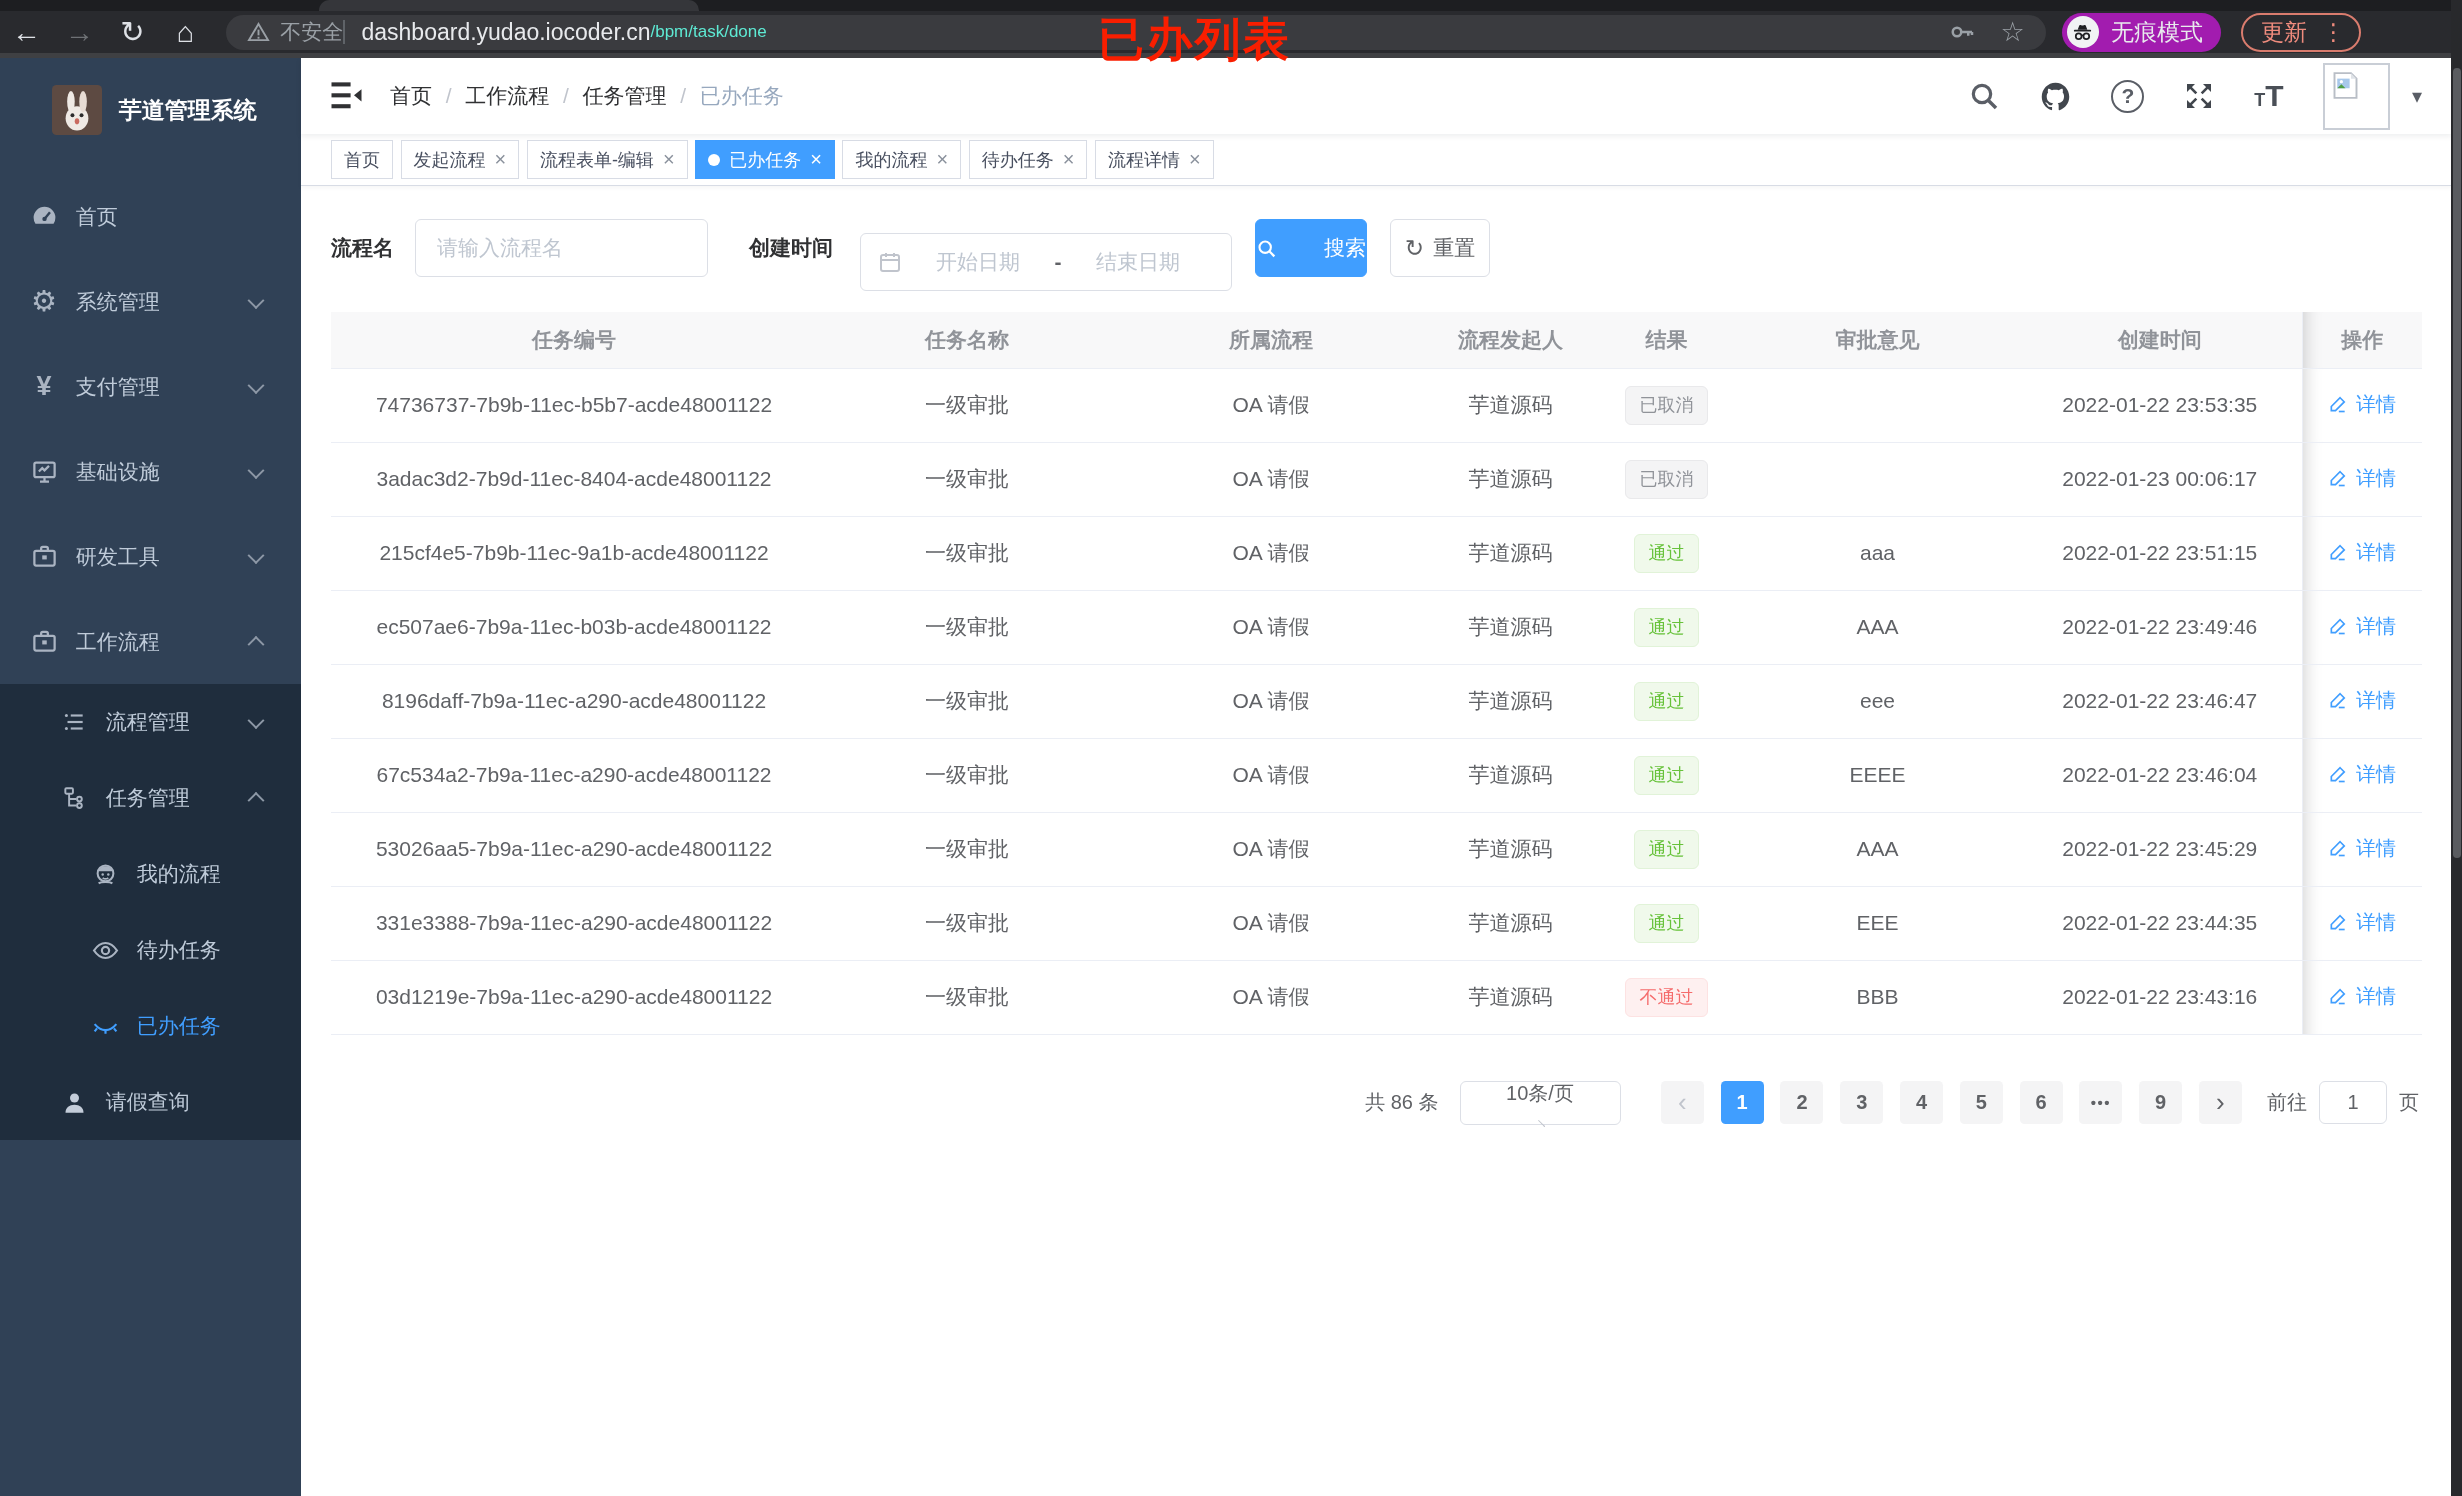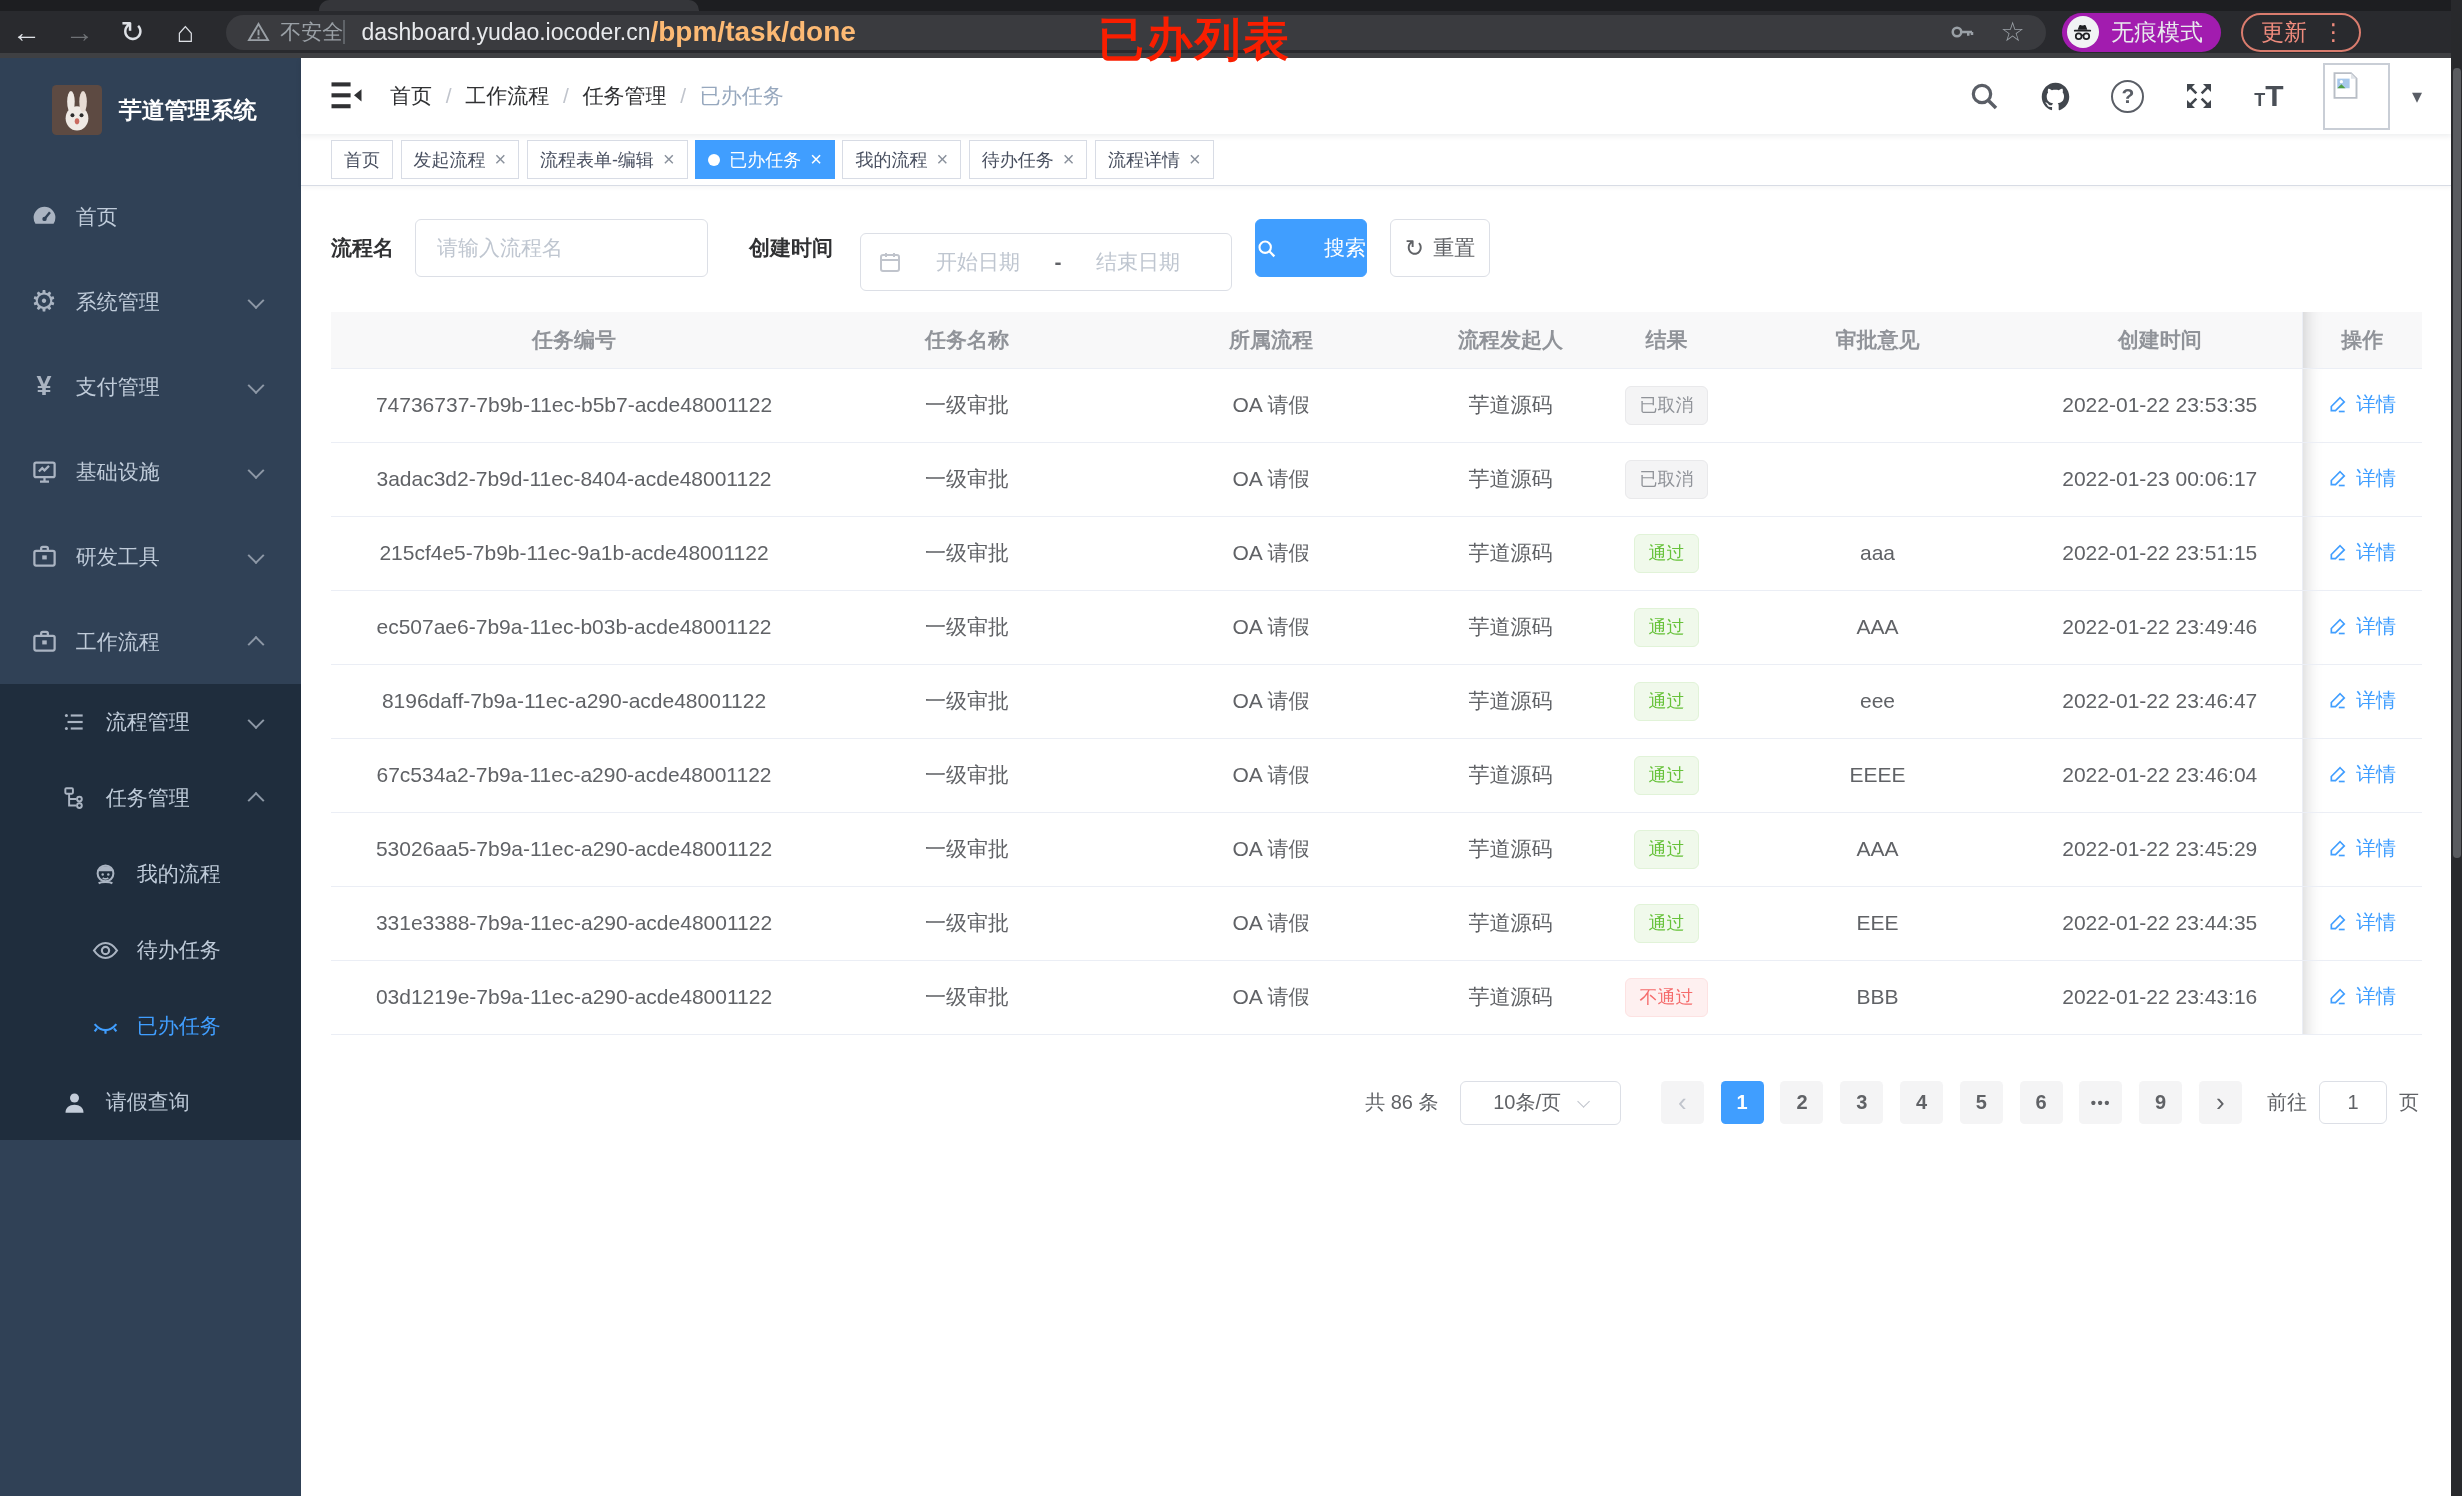--- a/index.html
+++ b/index.html
@@ -13,21 +13,21 @@
   .btab { position:absolute; top:0; left:319px; width:380px; height:10.6px; background:#35363a; border-radius:10.6px 10.6px 0 0; }
   .toolbar { position:absolute; top:10.6px; left:0; width:100%; height:43px; display:flex; align-items:center; }
   .navbtn { width:53px; text-align:center; font-size:29px; color:#dee1e6; }
   .navbtn.dis { color:#6e7175; }
   .omnibox { margin-left:13.7px; height:35px; width:1820px; background:#3a3b3f; border-radius:17.5px;
     display:flex; align-items:center; padding:0 21px; }
   .warn-tri { width:23px; height:20px; margin-right:10.6px; }
   .sec-label { color:#9aa0a6; font-size:21px; }
   .omni-sep { width:1.5px; height:24px; background:#5f6368; margin-right:16.7px; }
   .url-host { color:#e8eaed; font-size:23px; }
-  .url-path { color:#fdba74; font-size:28px;font-weight:bold; }
+  .url-path { color:#5eead4; font-size:17px; }
   .omni-right { margin-left:auto; display:flex; align-items:center; gap:23px; }
   .star { color:#9aa0a6; font-size:27px; }
   .incog { margin-left:16.7px; height:39px; background:#a21caf; border-radius:20px; display:flex; align-items:center; padding:0 18px 0 4.6px; }
   .incog-circ { width:32px; height:32px; border-radius:50%; background:#f1f3f4; display:flex; align-items:center; justify-content:center; margin-right:12px; }
   .incog-label { color:#e8eaed; font-size:23px; }
   .update-pill { margin-left:20px; height:39px; border:2.3px solid #d97c6e; border-radius:20px;
     display:flex; align-items:center; padding:0 13.7px 0 18px; gap:15px; }
   .update-label { color:#ef8b7d; font-size:23px; }
   .vdots { color:#ef8b7d; font-size:23px; letter-spacing:0; line-height:10.6px; }
   .chrome-bottom { position:absolute; top:53px; left:0; width:100%; height:4.6px; background:#3f4043; }
@@ -113,21 +113,21 @@
   .badge { display:inline-block; height:39px; line-height:36px; padding:0 13.7px; border-radius:6px; font-size:18px; border:1.5px solid transparent; }
   .badge-success { background:#f0f9eb; border-color:#e1f3d8; color:#67c23a; }
   .badge-danger  { background:#fef0f0; border-color:#fde2e2; color:#f56c6c; }
   .badge-info    { background:#f4f4f5; border-color:#e9e9eb; color:#909399; }
   .act-link { color:#409eff; font-size:20px; display:inline-flex; align-items:center; gap:7.6px; cursor:pointer; }
 
   
   .pager { display:flex; align-items:center; justify-content:flex-end; margin-top:46px; padding-right:3px; gap:0; }
   .total { font-size:20px; color:#606266; margin-right:21px; }
   .psize { width:161px; height:44px; border:1.5px solid #dcdfe6; border-radius:6px; display:flex; align-items:center;
-    justify-content:center; gap:16.7px; font-size:20px; color:#606266; margin-right:32px; background:#fff; }
+    justify-content:center; gap:16.7px; font-size:20px; color:#606266; margin-right:32px; background:#fff;flex-direction:column; }
   .psize .chev2 { width:9px; height:9px; border-right:1.5px solid #c0c4cc; border-bottom:1.5px solid #c0c4cc; transform:rotate(45deg) translateY(-1.5px); }
   .pbtn { min-width:43px; height:43px; margin:0 8.4px; border-radius:4.6px; background:#f4f4f5; color:#606266;
     font-size:20px; font-weight:600; display:flex; align-items:center; justify-content:center; cursor:pointer; padding:0 4.6px; }
   .pbtn.arrow { font-size:26px; font-weight:400; }
   .pbtn.disabled { color:#c0c4cc; }
   .pbtn.current { background:#409eff; color:#fff; }
   .pbtn.dots { letter-spacing:1.5px; font-size:15px; color:#606266; }
   .goto { display:flex; align-items:center; margin-left:16.7px; font-size:20px; color:#606266; gap:12px; }
   .goto-inp { width:68px; height:43px; border:1.5px solid #dcdfe6; border-radius:6px; text-align:center; font-size:20px;
     color:#606266; outline:none; font-family:inherit; }

